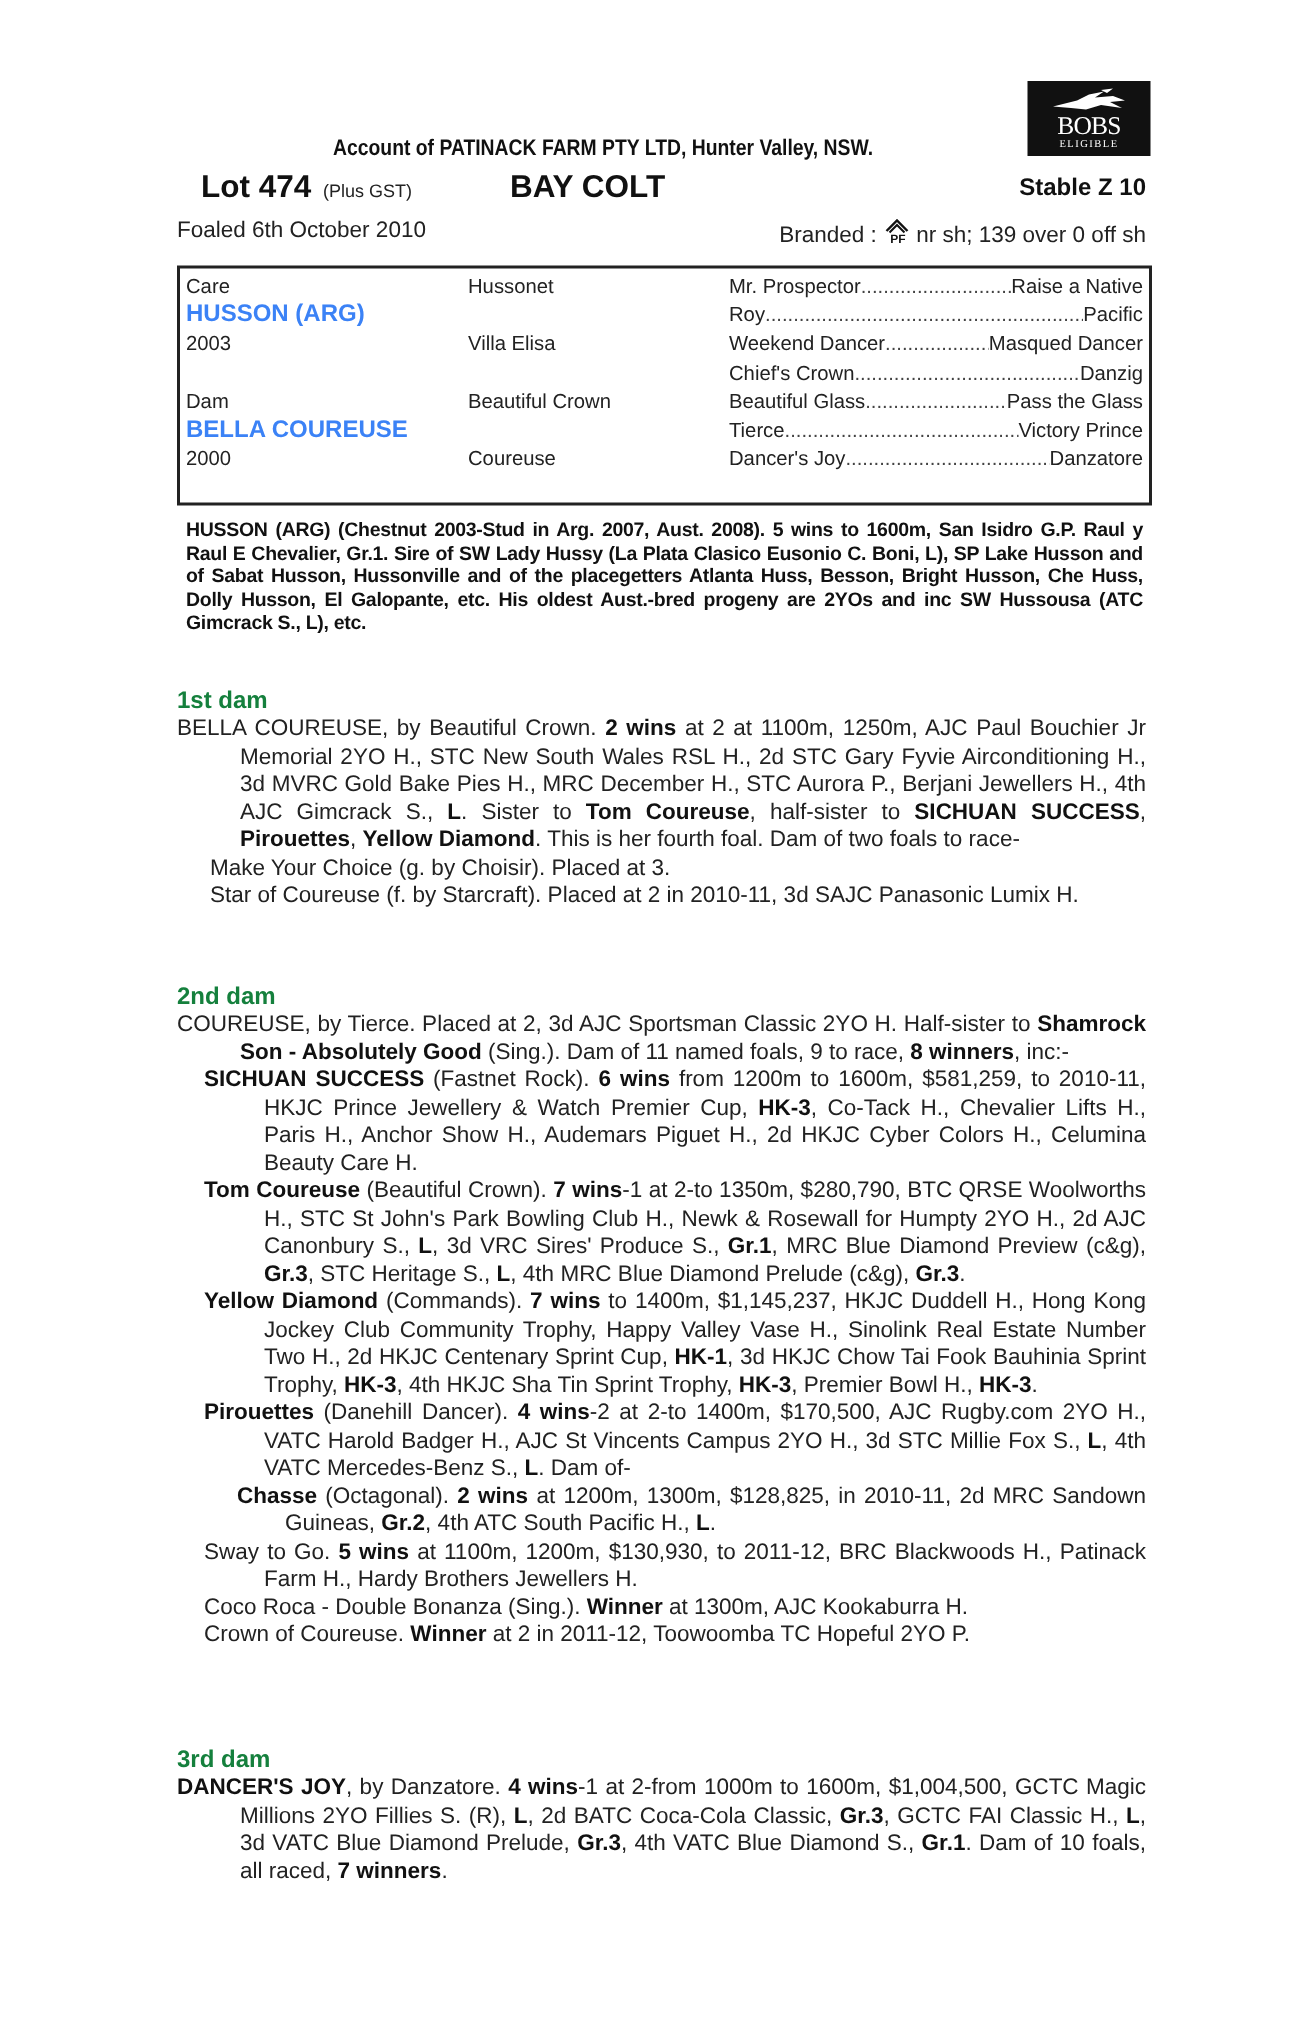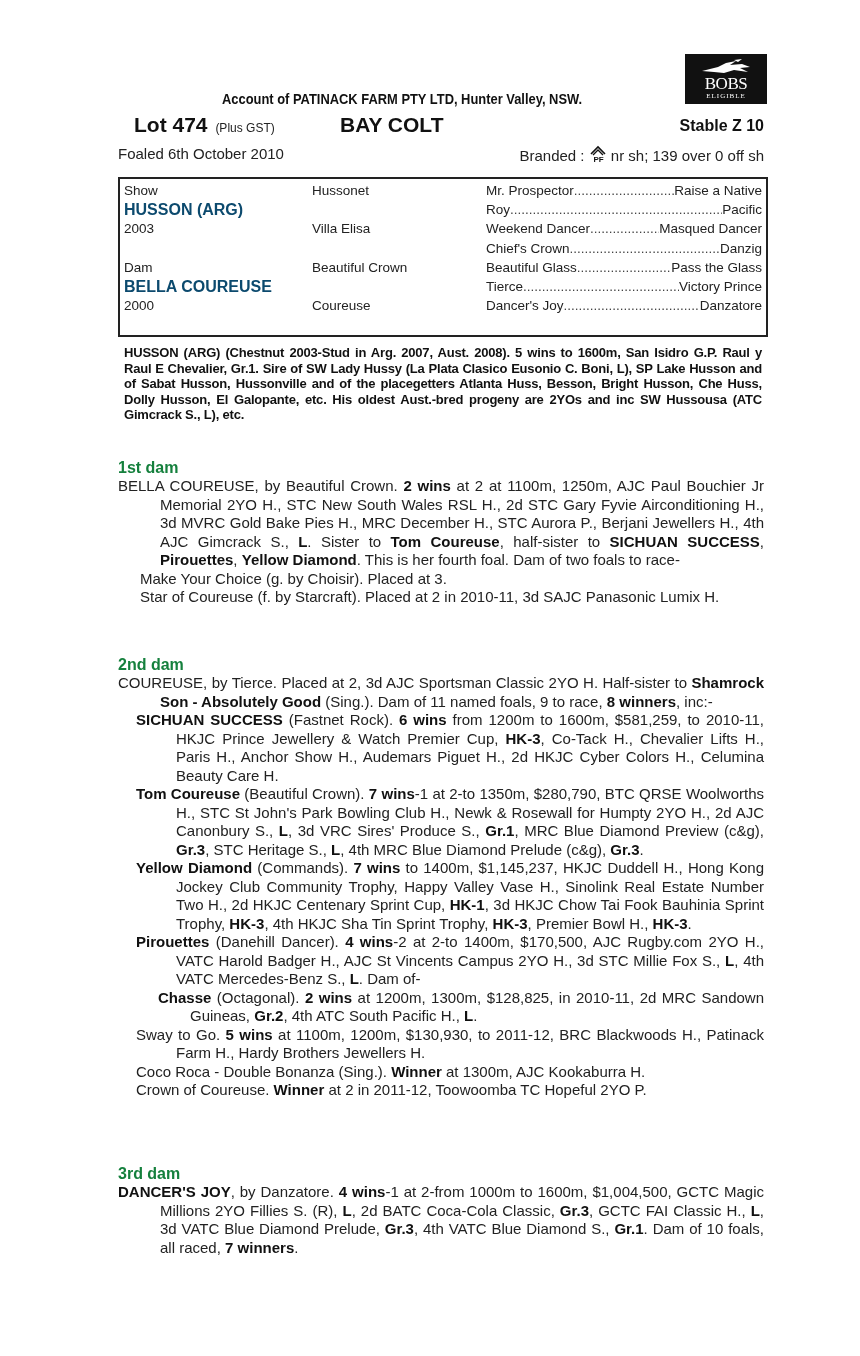--- a/index.html
+++ b/index.html
@@ -14,21 +14,21 @@
     .plusgst { font-weight: normal; font-size: 12px; margin-left: 2px; color:#222; }
     .colt { position: absolute; left: 222px; top: 0; font-weight: bold; font-size: 21px; }
     .stable { position: absolute; right: 2px; top: 4px; font-weight: bold; font-size: 16px; }
     .foaledline { position: absolute; left: 118px; top: 145px; width: 648px; font-size: 15px; color:#222; }
     .foaled { position: absolute; left: 0; top: 0; }
     .branded { position: absolute; right: 2px; top: 0; white-space: nowrap; }
     .brand-icon { display:inline-block; width: 18px; height: 18px; vertical-align: -2px; }
     .pedigree { position: absolute; left: 118px; top: 177px; width: 646px; height: 156px; border: 2px solid #222; box-sizing: content-box; }
     .ped-col { position: absolute; top: 2px; font-size: 13.5px; color:#222; }
     .ped-row { height: 19.2px; line-height: 19.2px; white-space: nowrap; }
-    .ped-row.big { font-weight: bold; font-size: 16px; color:#0c4a6e; }
+    .ped-row.big { font-weight: bold; font-size: 16px; color:#3b82f6; }
     .c1 { left: 4px; width: 190px; }
     .c2 { left: 192px; width: 170px; }
     .c3 { left: 366px; width: 276px; }
     .ggp { display:flex; }
     .ggp .a { white-space: nowrap; }
     .ggp .dots { flex:1; overflow:hidden; white-space: nowrap; letter-spacing: 0px; color:#444; }
     .ggp .dots::after { content: "......................................................................................................"; }
     .ggp .b { white-space: nowrap; }
     .sireblurb { position: absolute; left: 124px; top: 345px; width: 638px; font-weight: bold; font-size: 13px; line-height: 15.6px; text-align: justify; text-align-last: left; letter-spacing: -0.2px; }
     .section { position: absolute; left: 118px; width: 646px; font-size: 15px; line-height: 18.5px; color:#222; }
@@ -72,21 +72,21 @@
       <path d="M2 9 L9 2 L16 9" fill="none" stroke="#111" stroke-width="1.6"></path>
       <path d="M4 10 L9 5 L14 10" fill="none" stroke="#111" stroke-width="1.4"></path>
       <text x="4.5" y="17" font-size="8" font-weight="bold" font-family="Liberation Sans, sans-serif" fill="#111">PF</text>
     </svg>
     <span>nr sh; 139 over 0 off sh</span>
   </div>
 </div>
 
 <div class="pedigree">
   <div class="ped-col c1">
-    <div class="ped-row">Show</div>
+    <div class="ped-row">Care</div>
     <div class="ped-row big">HUSSON (ARG)</div>
     <div class="ped-row">2003</div>
     <div class="ped-row"></div>
     <div class="ped-row">Dam</div>
     <div class="ped-row big">BELLA COUREUSE</div>
     <div class="ped-row">2000</div>
     <div class="ped-row"></div>
   </div>
   <div class="ped-col c2">
     <div class="ped-row">Hussonet</div>

